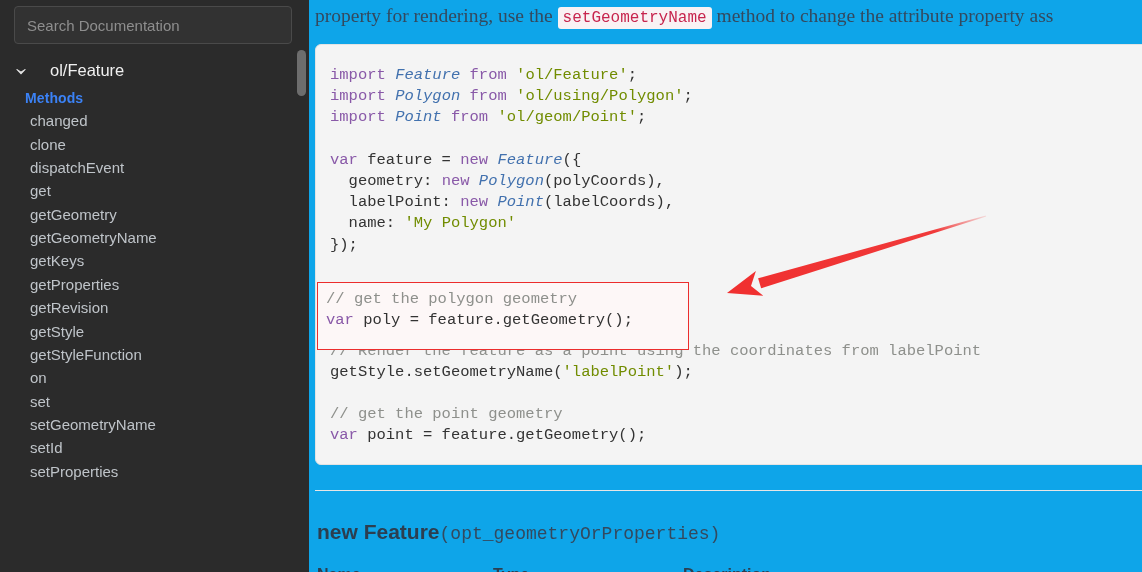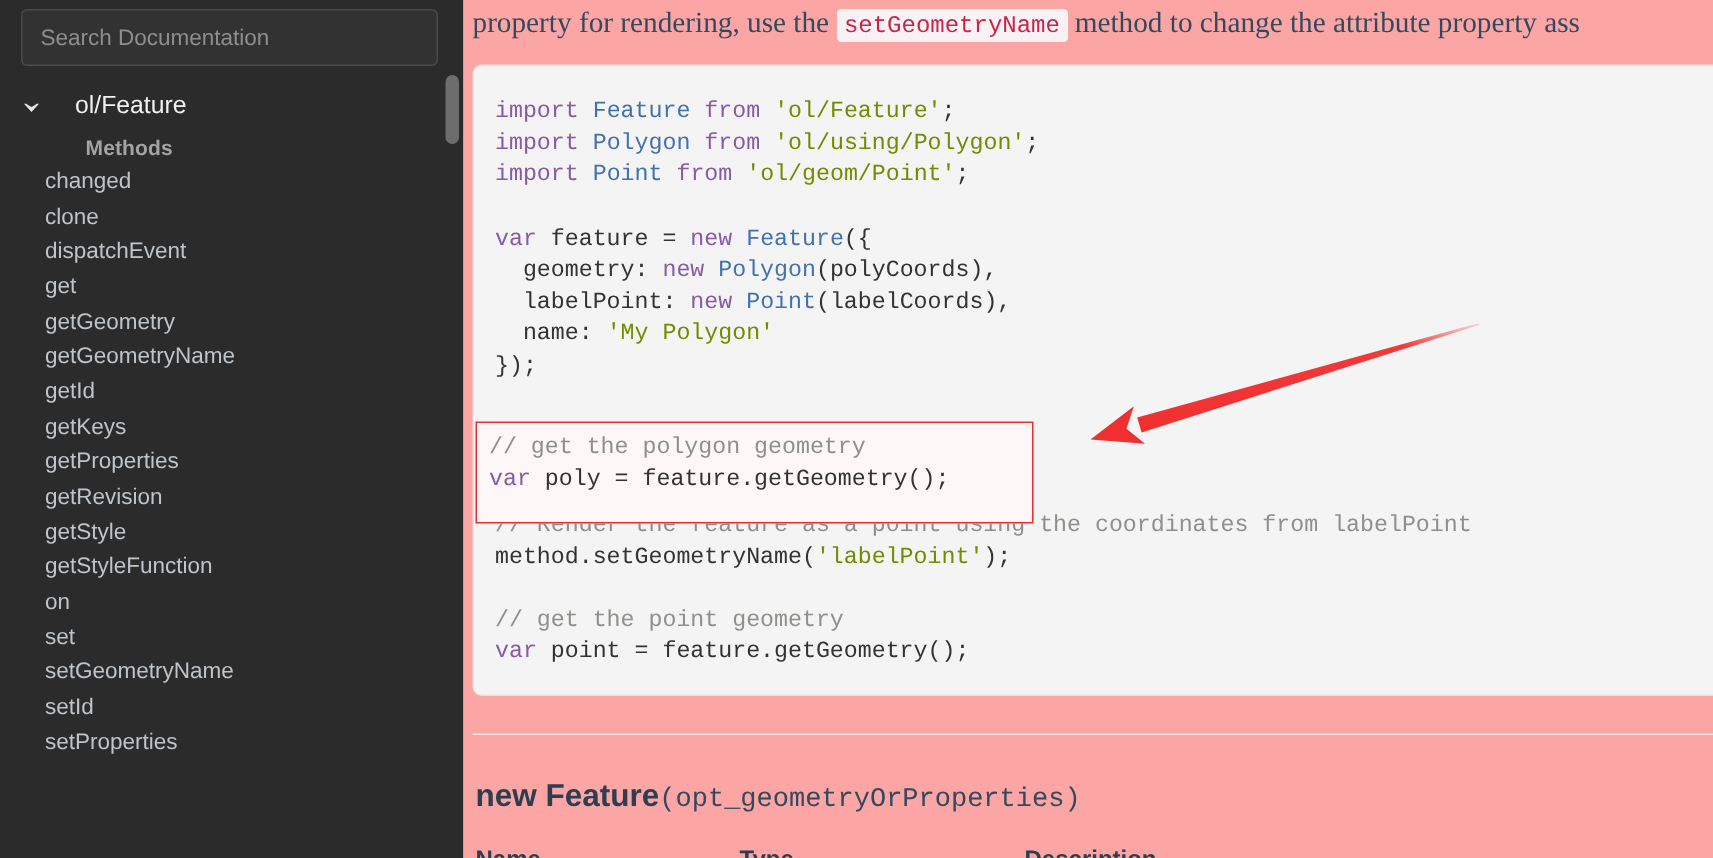--- a/index.html
+++ b/index.html
@@ -44,26 +44,25 @@
   }
   .chevron {
     display: inline-block;
     width: 14px; height: 14px;
     position: relative; top: 1px;
     flex: 0 0 14px;
   }
   .chevron svg { display: block; }
 
   .nav-group-title {
-    color: #a3a3a3;
+    color: #3b82f6;
     font-size: 14px;
     font-weight: bold;
     padding: 7px 0 3px 25px;
     letter-spacing: .1px;
-    margin-left: 32px;
   }
   .nav-item {
     color: #bfc4c9;
     font-size: 15px;
     padding: 3.2px 0 3.2px 30px;
     cursor: pointer;
     white-space: nowrap;
   }
 
   .sb-track {
@@ -78,21 +77,21 @@
     background: #6d6d6d;
     border-radius: 5px;
     cursor: pointer;
   }
 
   
   .main {
     position: relative;
     flex: 1 1 auto;
     height: 572px;
-    background: #fca5a5;
+    background: #0ea5e9;
     overflow: hidden;
     padding: 0 0 0 4px;
   }
   .intro-para {
     font-family: "Liberation Serif", serif;
     font-size: 19.5px;
     color: #34495e;
     line-height: 28px;
     white-space: nowrap;
     padding: 2px 0 0 2px;
@@ -119,21 +118,21 @@
   }
   pre.code {
     font-family: "Liberation Mono", monospace;
     font-size: 15.5px;
     line-height: 21.2px;
     color: #333333;
     white-space: pre;
     margin: 0;
   }
   .k  { color: #8959a8; }           
-  .cls{ color: #4271ae; }           
+  .cls{ color: #4271ae; font-style: italic; }           
   .str{ color: #718c00; }           
   .cm { color: #8e908c; }           
   .pl { color: #333333; }           
 
   .red-box {
     position: absolute;
     left: 1px;
     top: 237px;
     width: 372px;
     height: 68px;
@@ -219,21 +218,20 @@
 
       <div class="nav-group-title">Methods</div>
 
       <div id="nav-items">
           <div class="nav-item">changed</div>
           <div class="nav-item">clone</div>
           <div class="nav-item">dispatchEvent</div>
           <div class="nav-item">get</div>
           <div class="nav-item">getGeometry</div>
           <div class="nav-item">getGeometryName</div>
-          <div class="nav-item">getId</div>
           <div class="nav-item">getKeys</div>
           <div class="nav-item">getProperties</div>
           <div class="nav-item">getRevision</div>
           <div class="nav-item">getStyle</div>
           <div class="nav-item">getStyleFunction</div>
           <div class="nav-item">on</div>
           <div class="nav-item">set</div>
           <div class="nav-item">setGeometryName</div>
           <div class="nav-item">setId</div>
           <div class="nav-item">setProperties</div>
@@ -260,21 +258,21 @@
 <span class="pl">  geometry: </span><span class="k">new</span><span class="pl"> </span><span class="cls">Polygon</span><span class="pl">(polyCoords),</span>
 <span class="pl">  labelPoint: </span><span class="k">new</span><span class="pl"> </span><span class="cls">Point</span><span class="pl">(labelCoords),</span>
 <span class="pl">  name: </span><span class="str">'My Polygon'</span>
 <span class="pl">});</span>
 <span class="pl"> </span>
 </pre>
       <pre class="code" id="code-bottom"><span class="pl"> </span>
 <span class="pl"> </span>
 <span class="pl"> </span>
 <span class="cm">// Render the feature as a point using the coordinates from labelPoint</span>
-<span class="pl">method.setGeometryName(</span><span class="str">'labelPoint'</span><span class="pl">);</span>
+<span class="pl">getStyle.setGeometryName(</span><span class="str">'labelPoint'</span><span class="pl">);</span>
 <span class="pl"> </span>
 <span class="cm">// get the point geometry</span>
 <span class="k">var</span><span class="pl"> point = feature.getGeometry();</span>
 </pre>
 
       <div class="red-box"></div>
       <pre class="code red-box-code" id="code-hl"><span class="cm">// get the polygon geometry</span>
 <span class="k">var</span><span class="pl"> poly = feature.getGeometry();</span>
 </pre>
     </div>

